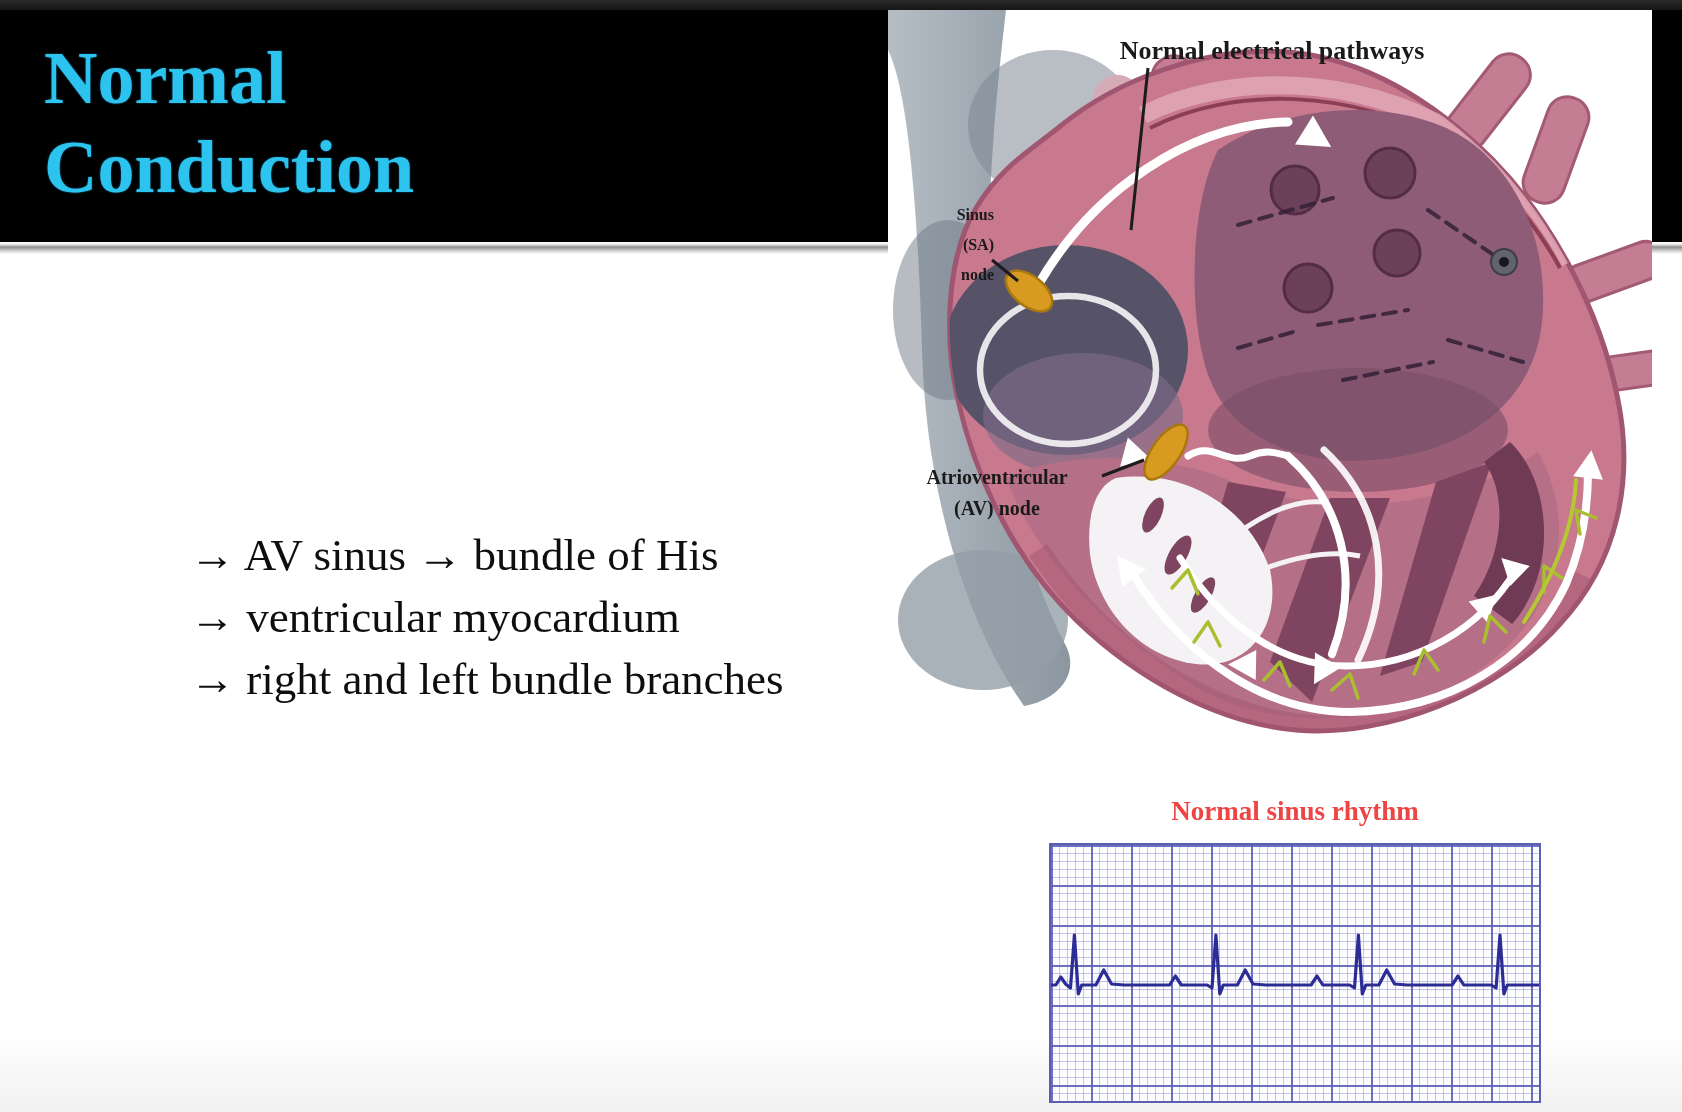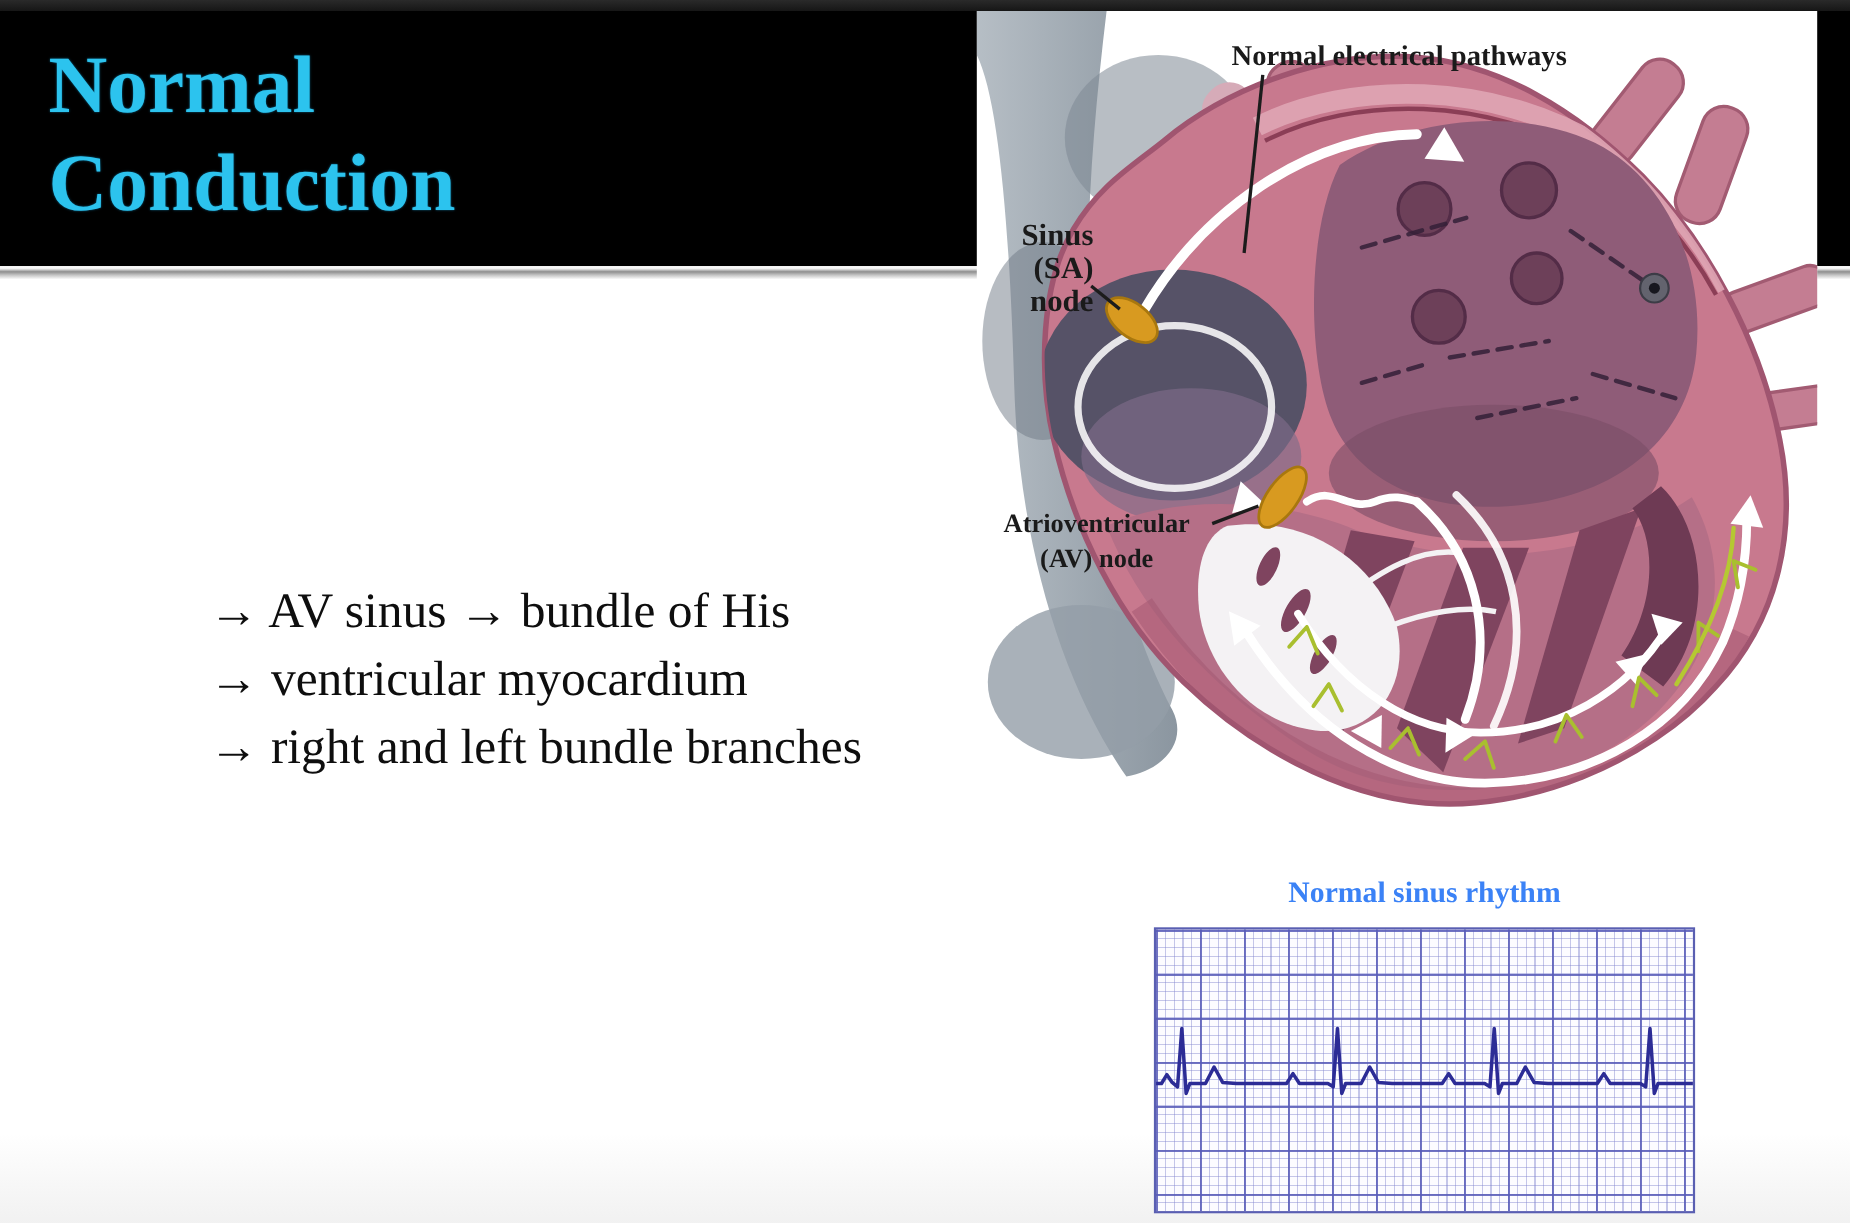--- a/index.html
+++ b/index.html
@@ -12,25 +12,25 @@
            background:linear-gradient(#ffffff 0%,#f0f0f0 18%,#8f8f8f 42%,#c6c6c6 68%,#ffffff 100%);}
   .slide-title{position:absolute;left:44px;top:34px;z-index:4;
                font-size:74px;font-weight:bold;line-height:89px;color:#2cc3ee;
                text-shadow:0 0 2px #0e6e96, 2px 3px 3px rgba(0,0,0,.65);}
   .body-text{position:absolute;left:190px;top:524px;z-index:2;
              font-size:45px;line-height:62px;color:#0e0e0e;letter-spacing:0;}
   .figure-panel{position:absolute;left:888px;top:10px;width:764px;height:782px;
                 background:#ffffff;z-index:5;}
   .fig-label{position:absolute;color:#1a1a1a;font-weight:bold;z-index:6;}
   .lbl-pathways{left:208px;top:26px;width:352px;text-align:center;font-size:26px;}
-  .lbl-sa{left:0;top:190px;width:106px;text-align:right;font-size:28px;line-height:30px;}
-  .lbl-av{left:2px;top:452px;width:214px;text-align:center;font-size:24px;line-height:31px;}
+  .lbl-sa{left:0;top:190px;width:106px;text-align:right;font-size:16px;line-height:30px;}
+  .lbl-av{left:2px;top:452px;width:214px;text-align:center;font-size:20px;line-height:31px;}
   .heart-svg{position:absolute;left:0;top:0;}
   .ecg-title{position:absolute;left:1049px;top:796px;width:492px;text-align:center;z-index:2;
-             font-size:27px;font-weight:bold;color:#3b82f6;}
+             font-size:27px;font-weight:bold;color:#ef4444;}
   .ecg-grid{position:absolute;left:1049px;top:843px;width:492px;height:260px;z-index:2;
             box-sizing:border-box;border:2px solid #5a5fb2;background-color:#fcfcff;
             background-image:
               repeating-linear-gradient(to right, rgba(88,92,184,0.85) 0 2px, transparent 2px 40px),
               repeating-linear-gradient(to bottom, rgba(88,92,184,0.85) 0 2px, transparent 2px 40px),
               repeating-linear-gradient(to right, rgba(128,132,206,0.45) 0 1px, transparent 1px 8px),
               repeating-linear-gradient(to bottom, rgba(128,132,206,0.45) 0 1px, transparent 1px 8px);}
   .ecg-grid svg{position:absolute;left:0;top:0;}
   .bottom-fade{position:absolute;left:0;top:1030px;width:1682px;height:82px;z-index:0;
                background:linear-gradient(rgba(120,120,120,0), rgba(120,120,120,0.10));}

